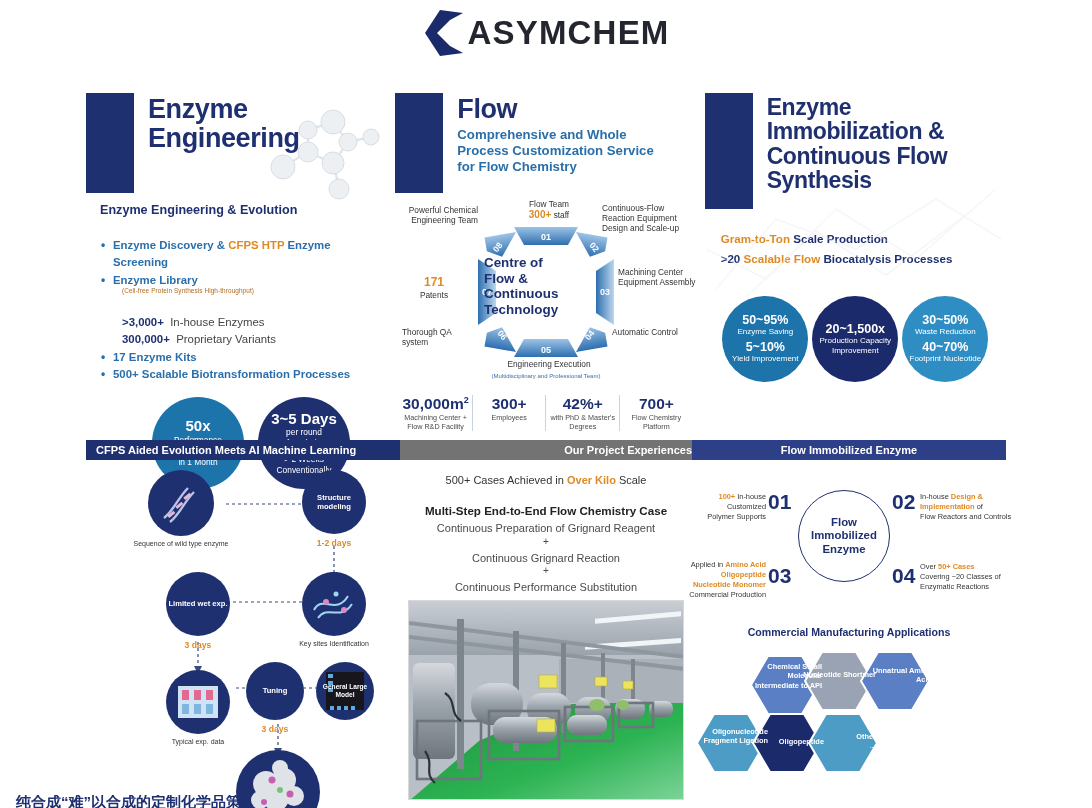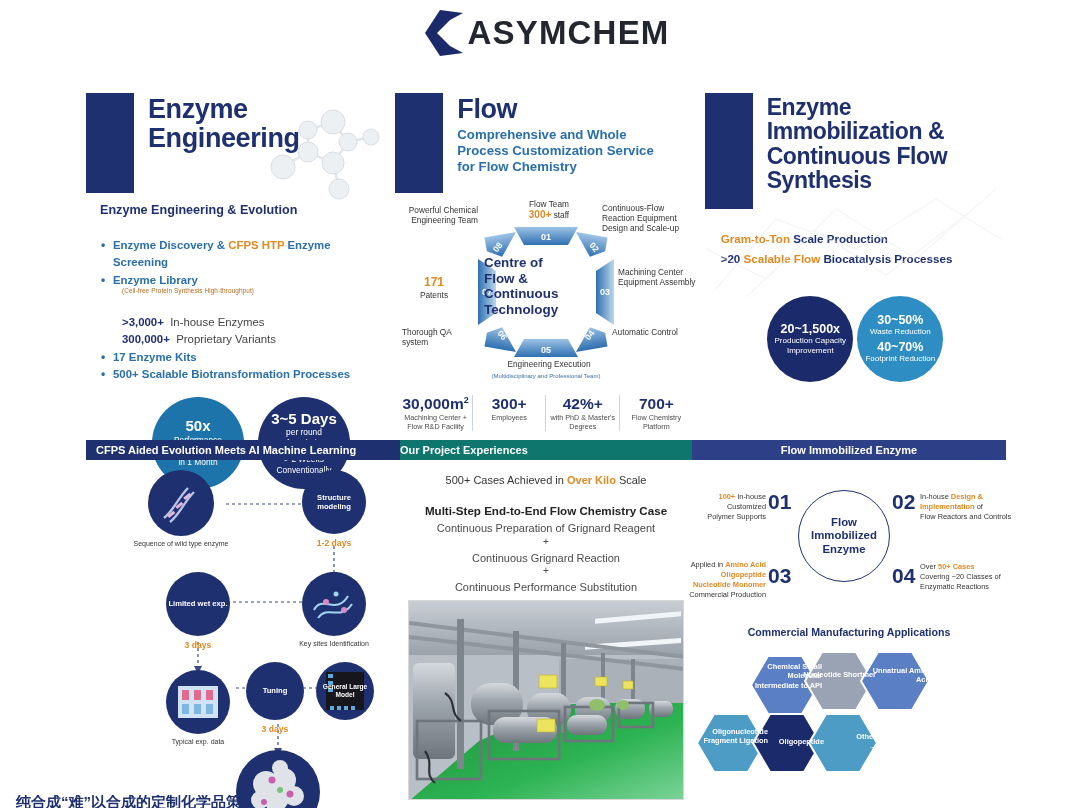--- a/index.html
+++ b/index.html
@@ -90,21 +90,21 @@
   .c3-l { width: 86px; height: 86px; background: #1d74ab; }
   .c3-m { width: 86px; height: 86px; background: #1b2a6b; }
   .c3-r { width: 86px; height: 86px; background: #2e8ec4; }
   .c3-big { font-size: 12.5px; font-weight: 700; line-height: 1.15; }
   .c3-sm { font-size: 8px; line-height: 1.2; }
 
   
   .bar-row { position: absolute; left: 86px; top: 440px; width: 920px; height: 20px; display: flex; }
   .bar { display: flex; align-items: center; }
   .bar-1 { flex: 0 0 314px; background: #1f3070; padding-left: 10px; }
-  .bar-2 { flex: 0 0 292px; background: #0f766e; justify-content: flex-start; }
+  .bar-2 { flex: 0 0 292px; background: #737373; justify-content: flex-end; }
   .bar-3 { flex: 1; background: #2c3f87; justify-content: center; }
   .bar span { color: #fff; font-size: 11px; font-weight: 700; }
 
   
   .bottom { position: absolute; left: 86px; top: 462px; width: 920px; height: 340px; display: flex; }
   .bcol-1 { flex: 0 0 314px; position: relative; }
   .bcol-2 { flex: 0 0 292px; position: relative; }
   .bcol-3 { flex: 1; position: relative; }
 
   
@@ -327,30 +327,36 @@
       </div>
       <div class="p3-lines">
         <div class="p3-line">
           <span class="hl-orange">Gram-to-Ton</span><span> Scale Production</span>
         </div>
         <div class="p3-line">
           <span>&gt;20 </span><span class="hl-orange">Scalable Flow</span><span> Biocatalysis Processes</span>
         </div>
       </div>
       <div class="p3-circ-row">
+        <div class="c3 c3-l">
+          <div class="c3-big">50~95%</div>
+          <div class="c3-sm">Enzyme Saving</div>
+          <div class="c3-big" style="margin-top:3px">5~10%</div>
+          <div class="c3-sm">Yield Improvement</div>
+        </div>
         <div class="c3 c3-m">
           <div class="c3-big">20~1,500x</div>
           <div class="c3-sm">Production Capacity</div>
           <div class="c3-sm">Improvement</div>
         </div>
         <div class="c3 c3-r">
           <div class="c3-big">30~50%</div>
           <div class="c3-sm">Waste Reduction</div>
           <div class="c3-big" style="margin-top:3px">40~70%</div>
-          <div class="c3-sm">Footprint Reduction</div>
+          <div class="c3-sm">Footprint Nucleotide</div>
         </div>
       </div>
     </div>
   </div>
 
   <div class="bar-row">
     <div class="bar bar-1">
         <span>CFPS Aided Evolution Meets AI Machine Learning</span>
       </div>
     <div class="bar bar-2">

